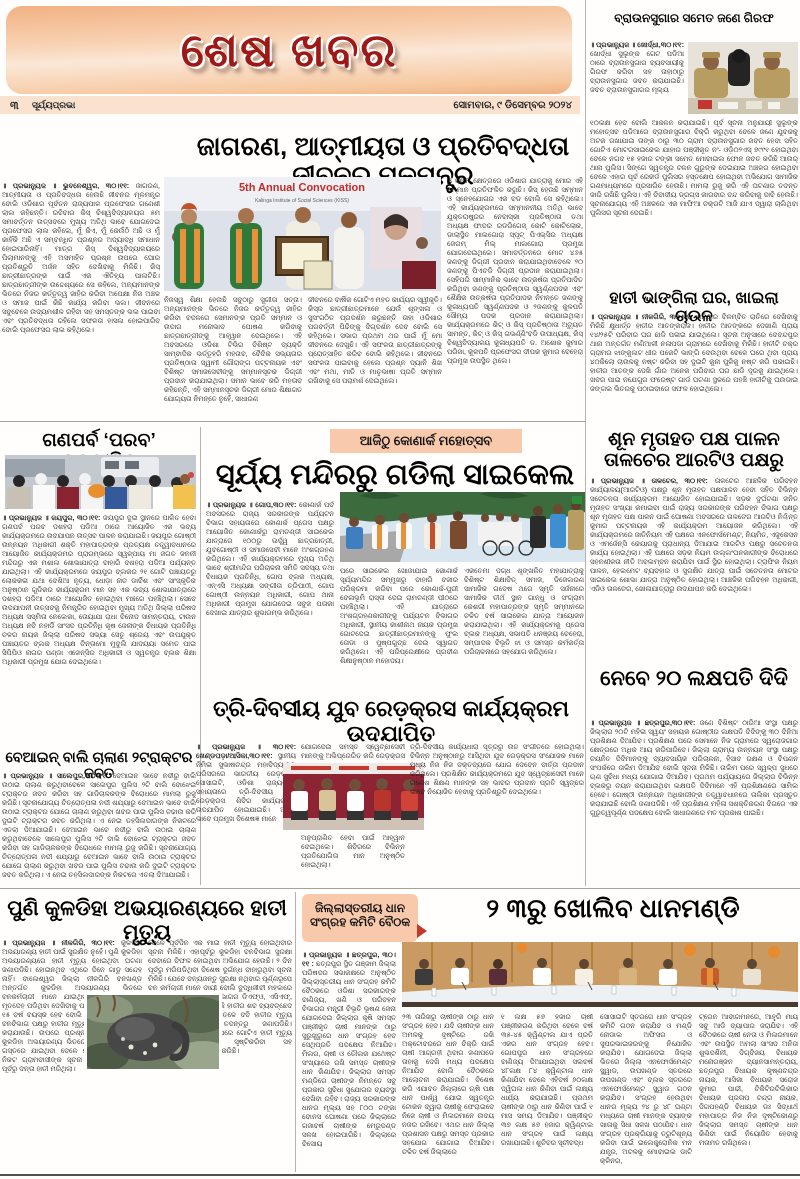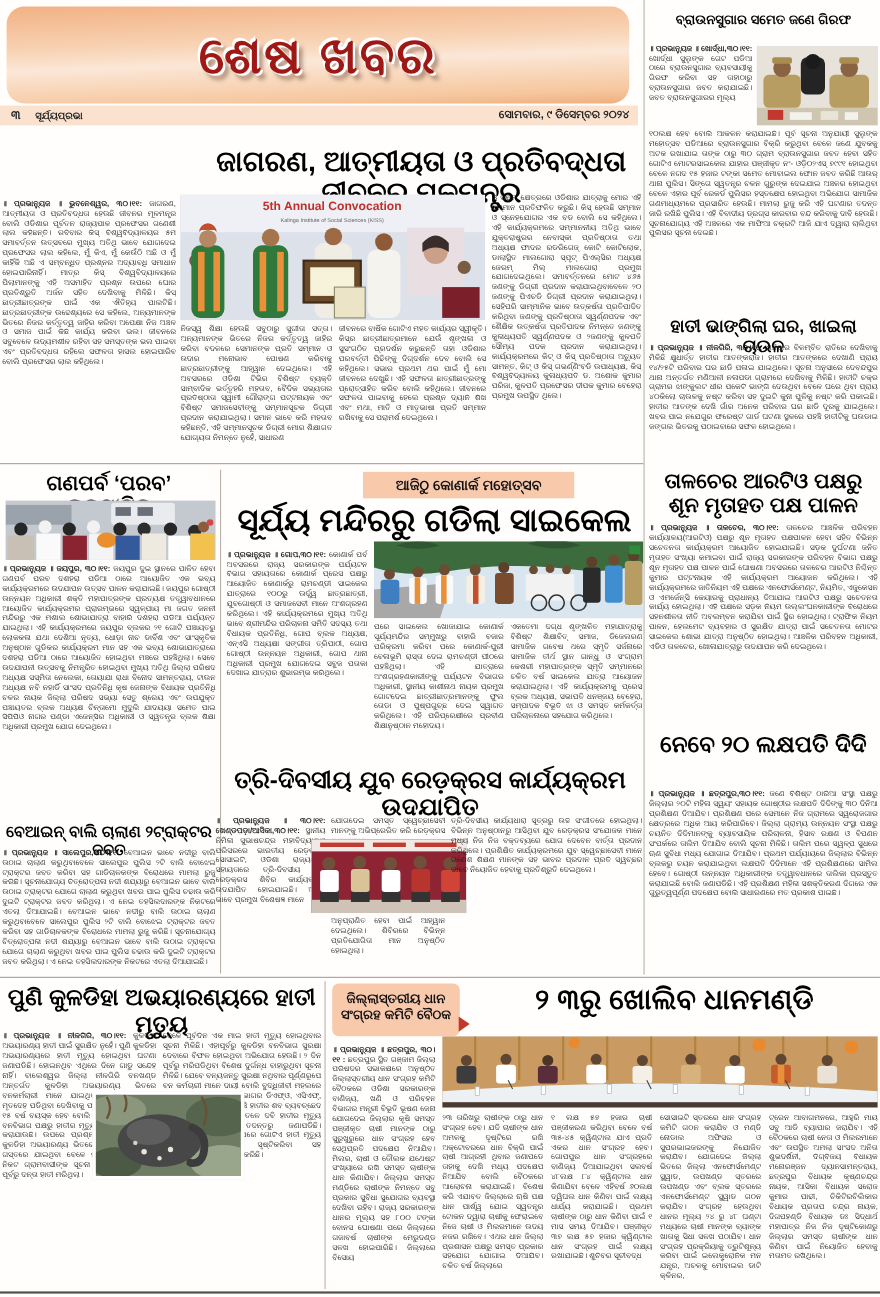--- a/index.html
+++ b/index.html
@@ -64,22 +64,22 @@
   </div>
   <div class="abs col" style="left:590px;top:118px;width:208px;height:166px;">୧୦ଲକ୍ଷ ହେବ ବୋଲି ଆକଳନ କରାଯାଇଛି। ପୂର୍ବ ସୂଚନା ଅନୁଯାୟୀ ସୁଲୁଙ୍କ ମହୋତ୍ସବ ପଡିଆରେ ବ୍ରାଉନସୁଗାର ବିକ୍ରି କରୁଥିବା ବେଳେ ଜଣେ ଯୁବକକୁ ଅଟକ ରଖାଯାଇ ତାଙ୍କ ଠାରୁ ୩୦ ଗ୍ରାମ ବ୍ରାଉନସୁଗାର ଜବତ ହେବା ସହିତ ଗୋଟିଏ ମୋଟରସାଇକେଲ ଯାହାର ପଞ୍ଜୀକୃତ ନଂ- ଓଡ଼ି୦୨ଏସ୍ ୭୯୯୧ ହୋଇଥିବା ବେଳେ ନଗଦ ୧୫ ହଜାର ଟଙ୍କା ସମେତ ମୋବାଇଲ ଫୋନ ଜବତ କରିଛି ଆଉର୍ ଥାନା ପୁଲିସ। ସିଙ୍ଗେ ସ୍ୱତନ୍ତ୍ର ଚଳନ ଗୁରୁଙ୍କ ଦେଇଯାଇ ଅଞ୍ଚଳର ହୋଇଥିବା ବେଳେ ଏହାର ପୂର୍ବ ରେକର୍ଡ ପୁଲିସର ହସ୍ତକ୍ଷେପ ହୋଇଥିବା ଅଭିଯୋଗ ସାମାଜିକ ଗଣମାଧ୍ୟମରେ ପ୍ରସାରିତ ହେଉଛି। ମାମଲା ରୁଜୁ କରି ଏହି ଘଟଣାର ତଦନ୍ତ ଜାରି ରଖିଛି ପୁଲିସ। ଏହି ବିବାଦୀୟ ଡ୍ରଗ୍ସ କାରବାର ବନ୍ଦ କରିବାକୁ ଦାବି ହେଉଛି। ସୂଚନାଯୋଗ୍ୟ ଏହି ଅଞ୍ଚଳରେ ଏକ ମାଫିଆ ଚକ୍ରଟି ଆଜି ଯାଏ ଦ୍ୱାରା ଚାଲିଥିବା ପୁଲିସର ସୂଚନା ଦେଇଛି।</div>
 
   <div class="abs hl" style="left:590px;top:289px;width:208px;font-size:16px;text-align:center;">ହାତୀ ଭାଙ୍ଗିଲା ଘର, ଖାଇଲା ଚାଉଳ</div>
   <div class="abs col" style="left:590px;top:312px;width:208px;height:110px;">
     <span class="byl">॥ ପ୍ରଭାନ୍ୟୁଜ ॥ ନୀଳଗିରି, ୩୦।୧୧:</span>
     <span>ଶନିବାର ବିଳମ୍ବିତ ରାତିରେ ଦେଖିବାକୁ ମିଳିଛି କ୍ଷୁଧାର୍ତ୍ତ ହାତୀର ଆତଙ୍କରାଜ। ହାତୀର ଆତଙ୍କରେ ଦେଖାଣି ପ୍ରାୟ ୧୪/୨୫ଟି ପରିବାର ଘର ଛାଡି ପଳାଇ ଯାଇଥିଲେ। ସୂଚନା ଅନୁସାରେ ଦେବନ୍ଦପୁର ଥାନା ଅନ୍ତର୍ଗତ ମଣିଆଳୀ ନଳାପଡା ଗ୍ରାମରେ ଦେଖିବାକୁ ମିଳିଛି। ହାତୀଟି ଚକ୍ର ଗ୍ରାମର ଝାଙ୍କୁଲଟ ଧୀର ପକେଟି ଭାଙ୍ଗି ଦେଉଥିବା ବେଳେ ଘରେ ଥିବା ପ୍ରାୟ ୪୦କିଲୋ ଚାଉଳକୁ ନଷ୍ଟ କରିବା ସହ ଦୁଇଟି କୁନା ପୁଳିକୁ ନଷ୍ଟ କରି ପକାଇଛି। ହାତୀର ଆତଙ୍କ ଦେଖି ଗାଁର ଅନେକ ପରିବାର ଘର ଛାଡି ଦୂରକୁ ଯାଇଥିଲେ। ଖବର ପାଇ ନଯେଗୁର ଫରେଷ୍ଟ ଗାର୍ଡ ଘଟଣା ସ୍ଥଳରେ ପହଞ୍ଚି ହାତୀଟିକୁ ଘଉଡାଇ ଜଙ୍ଗଲ ଭିତରକୁ ପଠାଇବାରେ ସଫଳ ହୋଇଥିଲେ।</span>
   </div>
 
   <div class="abs hl" style="left:590px;top:428px;width:208px;font-size:19px;text-align:center;">
+    <div>ଶୂନ ମୃତାହତ ପକ୍ଷ ପାଳନ</div>
     <div>ତାଳଚେର ଆରଟିଓ ପକ୍ଷରୁ</div>
-    <div>ଶୂନ ମୃତାହତ ପକ୍ଷ ପାଳନ</div>
   </div>
   <div class="abs col" style="left:590px;top:476px;width:208px;height:186px;">
     <span class="byl">॥ ପ୍ରଭାନ୍ୟୁଜ ॥ ତାଳଚେର, ୩୦।୧୧:</span>
     <span>ତାଳଚେର ଆଞ୍ଚଳିକ ପରିବହନ କାର୍ଯ୍ୟାଳୟ(ଆରଟିଓ) ପକ୍ଷରୁ ଶୂନ ମୃତାହତ ପକ୍ଷପାଳନ ହେବା ସହିତ ବିଭିନ୍ନ ସଚେତନତା କାର୍ଯ୍ୟକ୍ରମ ଆୟୋଜିତ ହୋଇଯାଇଛି। ସଡ଼କ ଦୁର୍ଘଟଣା ଜନିତ ମୃତାହତ ସଂଖ୍ୟା କମାଇବା ପାଇଁ ରାଜ୍ୟ ସରକାରଙ୍କ ପରିବହନ ବିଭାଗ ପକ୍ଷରୁ ଶୂନ ମୃତାହତ ପକ୍ଷ ପାଳନ ପାଇଁ ଘୋଷଣା ଅବସରରେ ତାଳଚେର ଆରଟିଓ ନିଶ୍ଚିନ୍ତ କୁମାର ପଟ୍ଟନାୟକ ଏହି କାର୍ଯ୍ୟକ୍ରମ ଆୟୋଜନ କରିଥିଲେ। ଏହି କାର୍ଯ୍ୟକ୍ରମରେ ଜାତିନିୟମ ଏହି ପକ୍ଷରେ ଏନଫୋର୍ସମେଣ୍ଟ, ନିୟମିତ, ଏଜୁକେସନ ଓ ଏମର୍ଜେନ୍ସି କେୟାରକୁ ପ୍ରାଧାନ୍ୟ ଦିଆଯାଇ ଆରଟିଓ ପକ୍ଷରୁ ସଚେତନତା କାର୍ଯ୍ୟ ହୋଇଥିଲା। ଏହି ପକ୍ଷରେ ସଡ଼କ ନିୟମ ଉଲ୍ଲଂଘନକାରୀଙ୍କ ବିରୋଧରେ ସହନଶୀଳତା ନୀତି ଅବଲମ୍ବନ କରାଯିବା ପାଇଁ ସ୍ଥିର ହୋଇଥିଲା। ଟ୍ରାଫିକ ନିୟମ ପାଳନ, ହେଲମେଟ ବ୍ୟବହାର ଓ ସୁରକ୍ଷିତ ଯାତ୍ରା ପାଇଁ ସଚେତନତା ମୋଟର ସାଇକେଲ ଶୋଭା ଯାତ୍ରା ଅନୁଷ୍ଠିତ ହୋଇଥିଲା। ଆଞ୍ଚଳିକ ପରିବହନ ଅଧିକାରୀ, ଏଡିଓ ତାଳଚେର, ଖୋଳାଯାତ୍ରାରୁ ଉଦଯାପନ କରି ଦେଇଥିଲେ।</span>
   </div>
 
   <div class="abs hl" style="left:590px;top:666px;width:208px;font-size:21px;text-align:center;">
     <div>ନେବେ ୨୦ ଲକ୍ଷପତି ଦିଦି</div>
   </div>
   <div class="abs col" style="left:590px;top:718px;width:208px;height:166px;">

